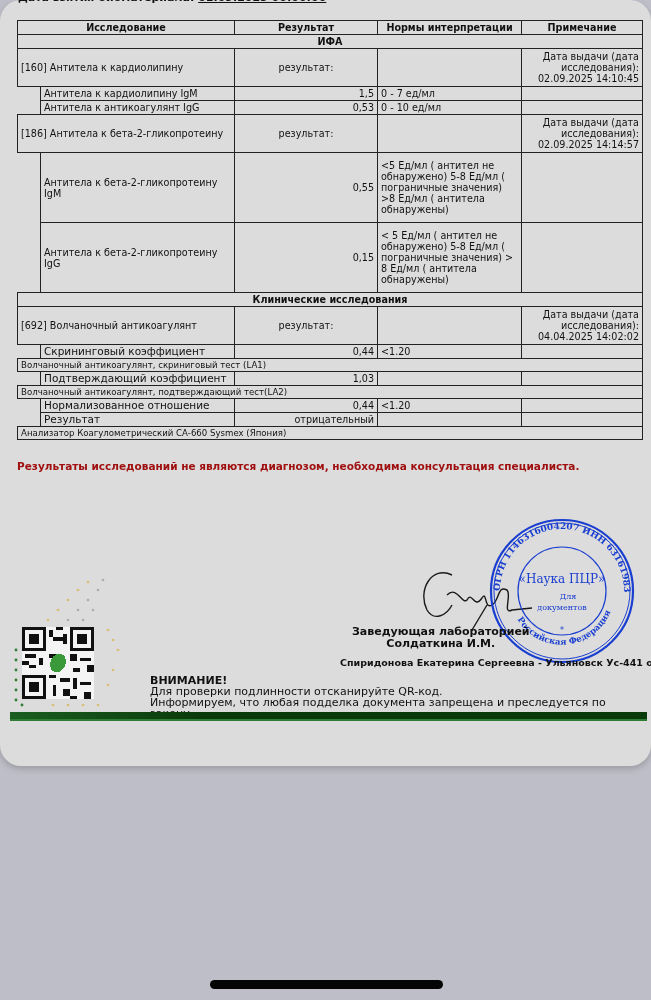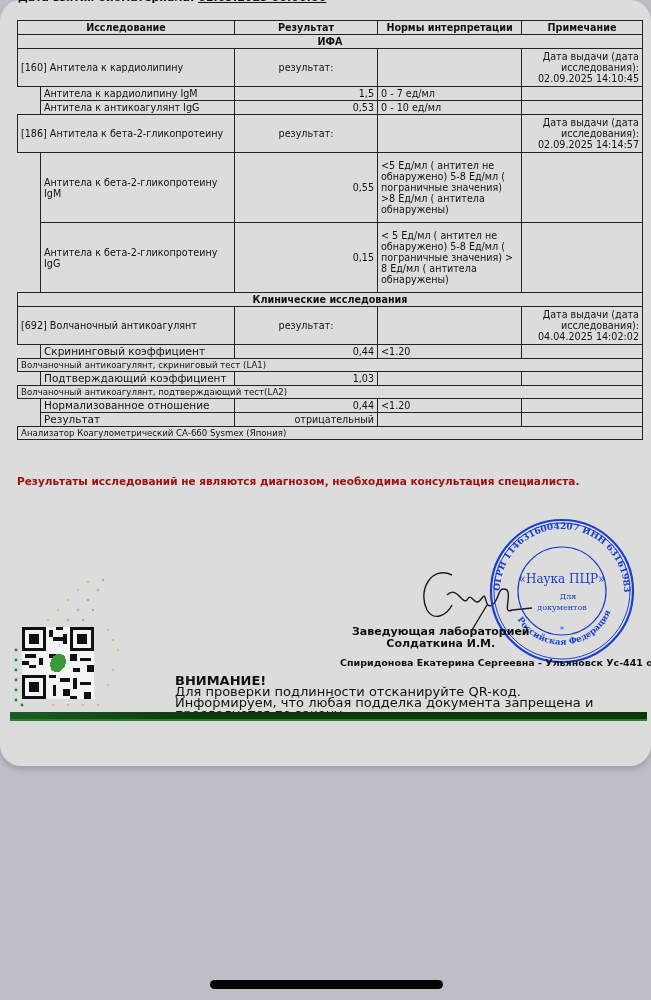--- a/index.html
+++ b/index.html
@@ -14,26 +14,26 @@
   .hdr td { text-align: center; font-weight: bold; height: 14px; }
   .sect td { text-align: center; font-weight: bold; height: 14px; }
   .grp td { height: 38px; }
   .grp .c2 { text-align: center; }
   .note { text-align: right; }
   .sub td { height: 14px; margin-top: 38px; }
   .sub .c2 { text-align: right; }
   .tall td { height: 70px; }
   .narrow td { height: 13px; font-size: 8.6px; margin-left: 36px; }
   .c1s { font-size: 10.5px; }
-  .warn { position: absolute; left: 17px; top: 460px; font-size: 10.5px; color: #a01010; font-weight: bold; margin-top: 15px; }
+  .warn { position: absolute; left: 17px; top: 460px; font-size: 10.5px; color: #a01010; font-weight: bold; }
   .deco { position: absolute; left: 8px; top: 560px; width: 150px; height: 150px; }
   .qr { position: absolute; left: 22px; top: 627px; width: 72px; height: 72px; }
   .green-bar { position: absolute; left: 10px; top: 712px; width: 637px; height: 7px; background: linear-gradient(90deg,#1b5e20 0%,#0a3a0a 30%,#0a3a0a 100%); }
   .green-bar:after { content: ""; position: absolute; left: 0; right: 0; bottom: -2px; height: 2px; background: #2e7d32; }
-  .attn { position: absolute; left: 150px; top: 675px; font-size: 13px; color: #111; line-height: 11px; margin-left: 25px; }
+  .attn { position: absolute; left: 150px; top: 675px; font-size: 11px; color: #111; line-height: 11px; }
   .attn .t { font-weight: bold; }
   .sig-role { position: absolute; left: 352px; top: 626px; font-size: 11px; color: #111; line-height: 12px; font-weight: bold; text-align: center; }
   .sig-line { position: absolute; left: 340px; top: 657px; font-size: 9.5px; color: #111; font-weight: bold; white-space: nowrap; }
   .signature { position: absolute; left: 412px; top: 560px; width: 135px; height: 75px; }
   .stamp { position: absolute; left: 480px; top: 517px; width: 164px; height: 148px; }
   .home-ind { position: absolute; left: 210px; top: 980px; width: 233px; height: 9px; border-radius: 5px; background: #050505; }
 </style>
 </head>
 <body>
 

